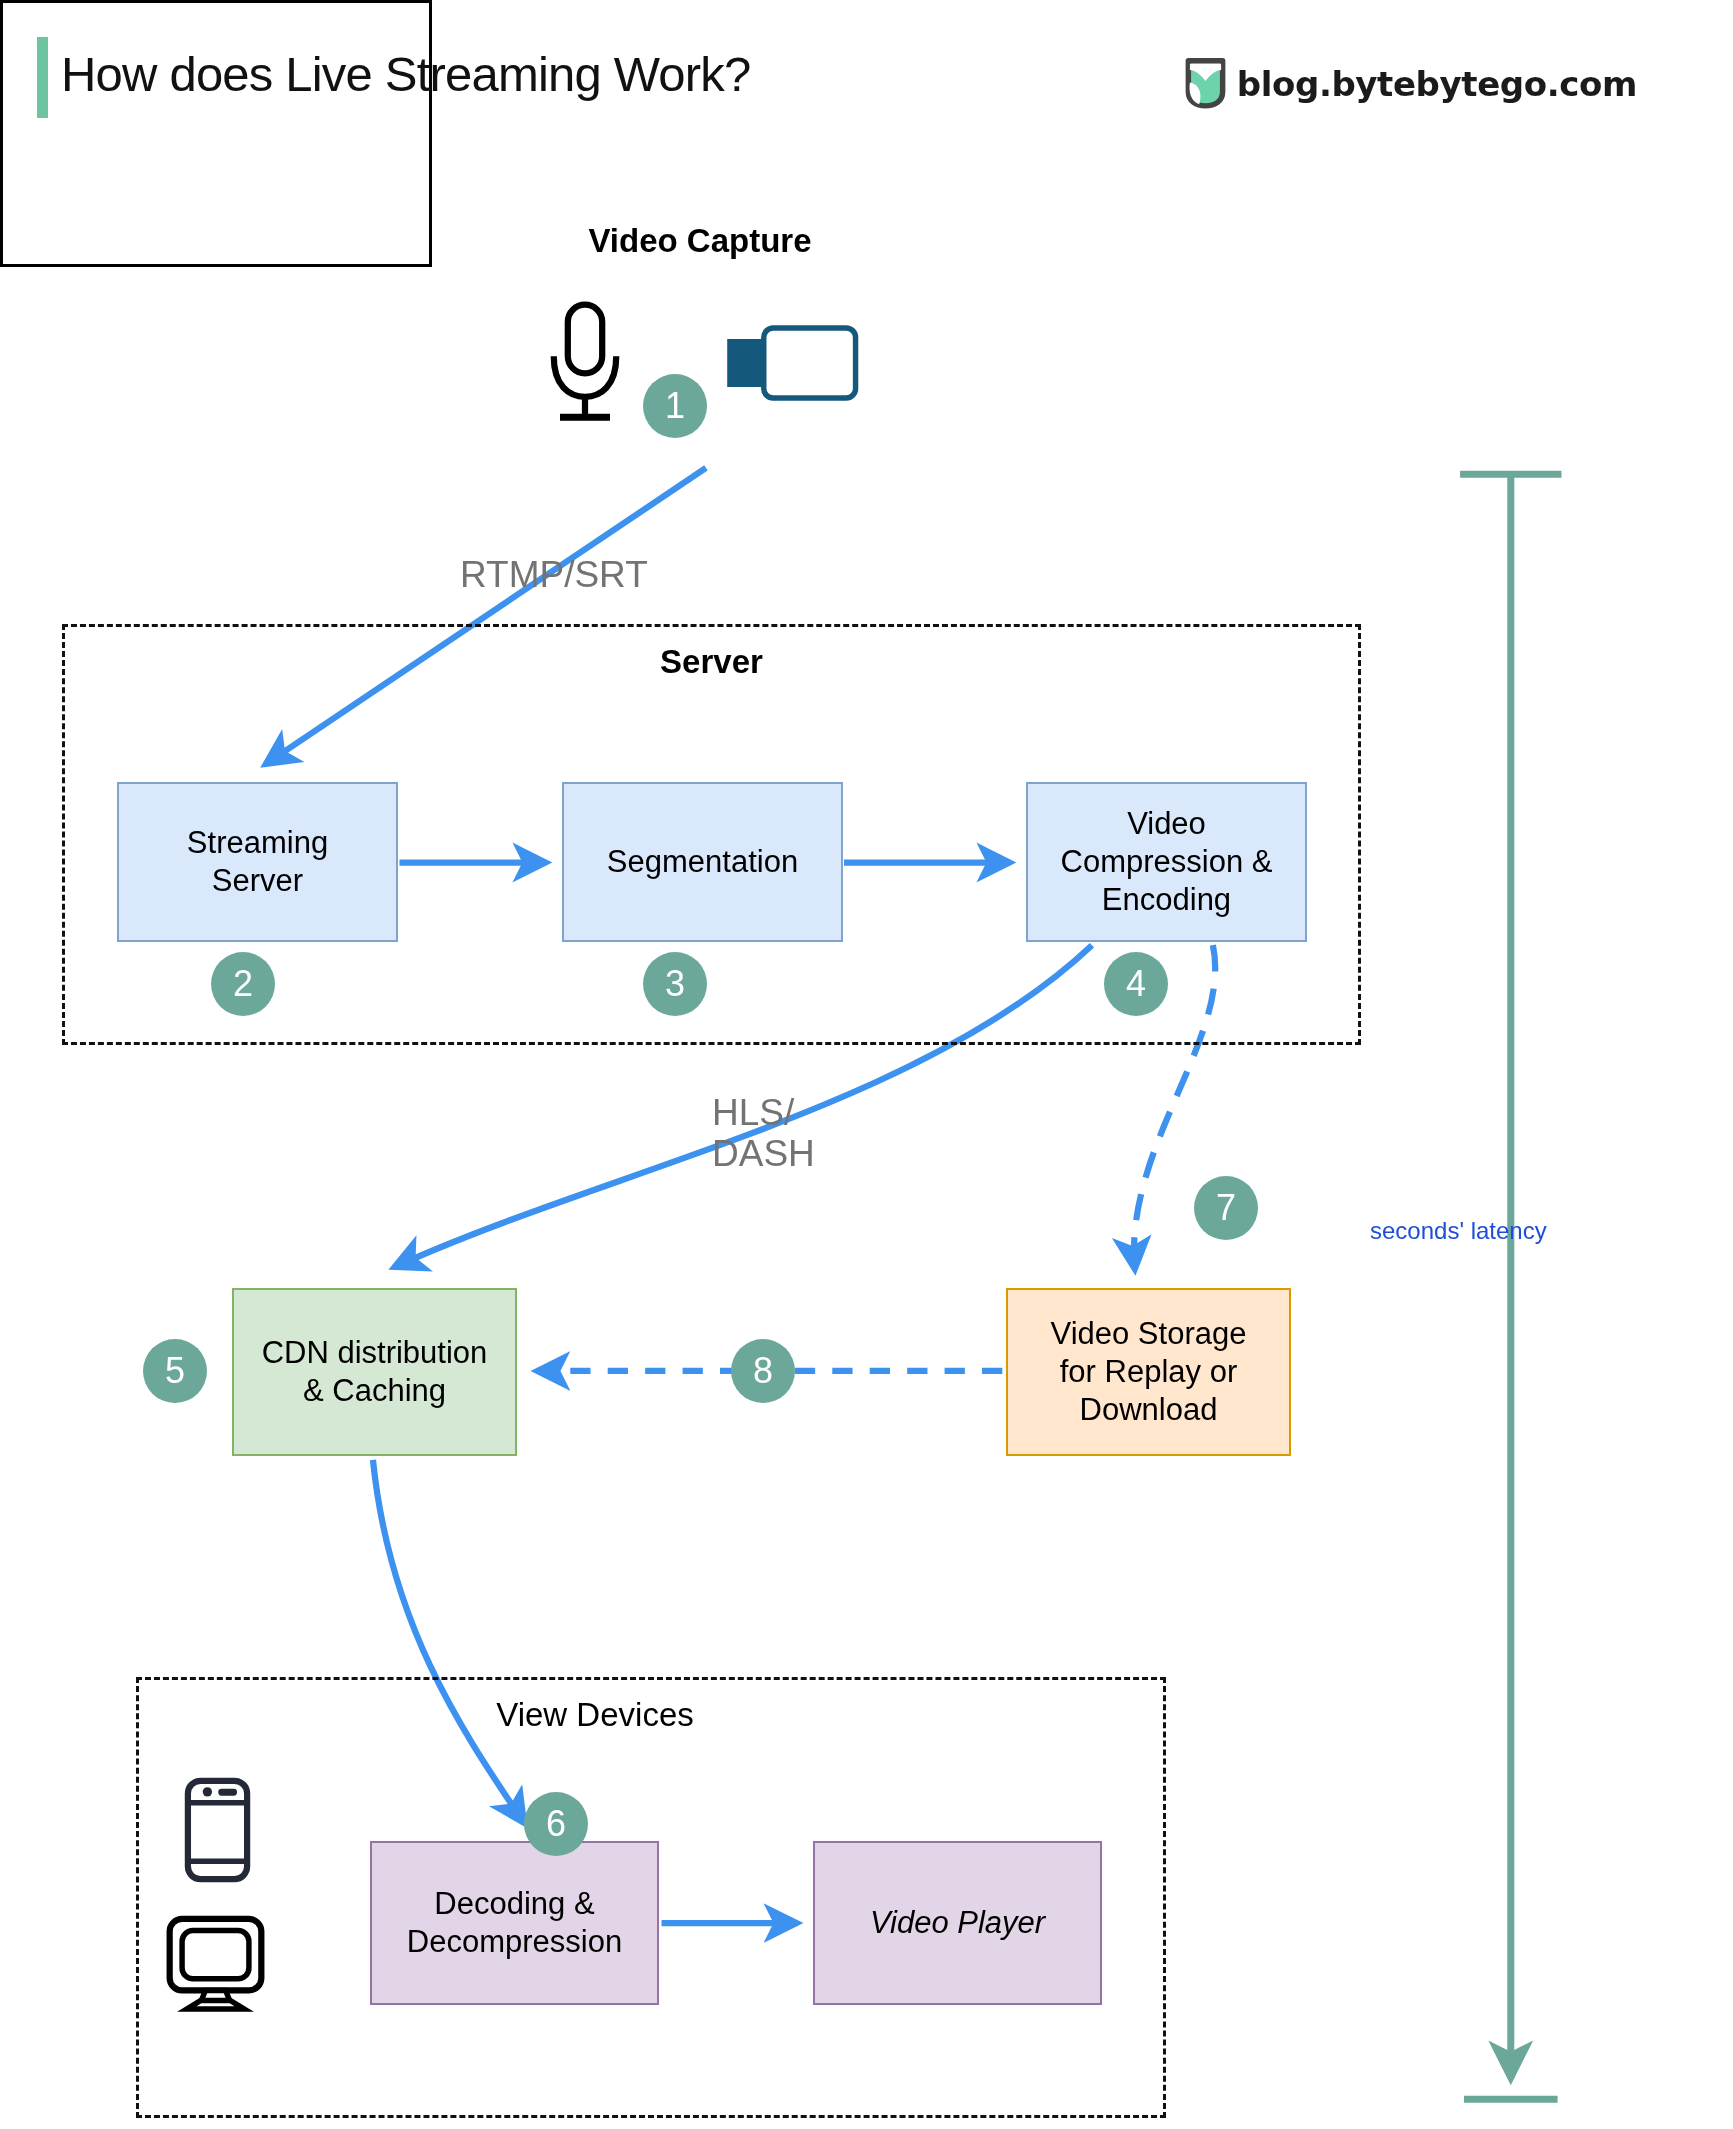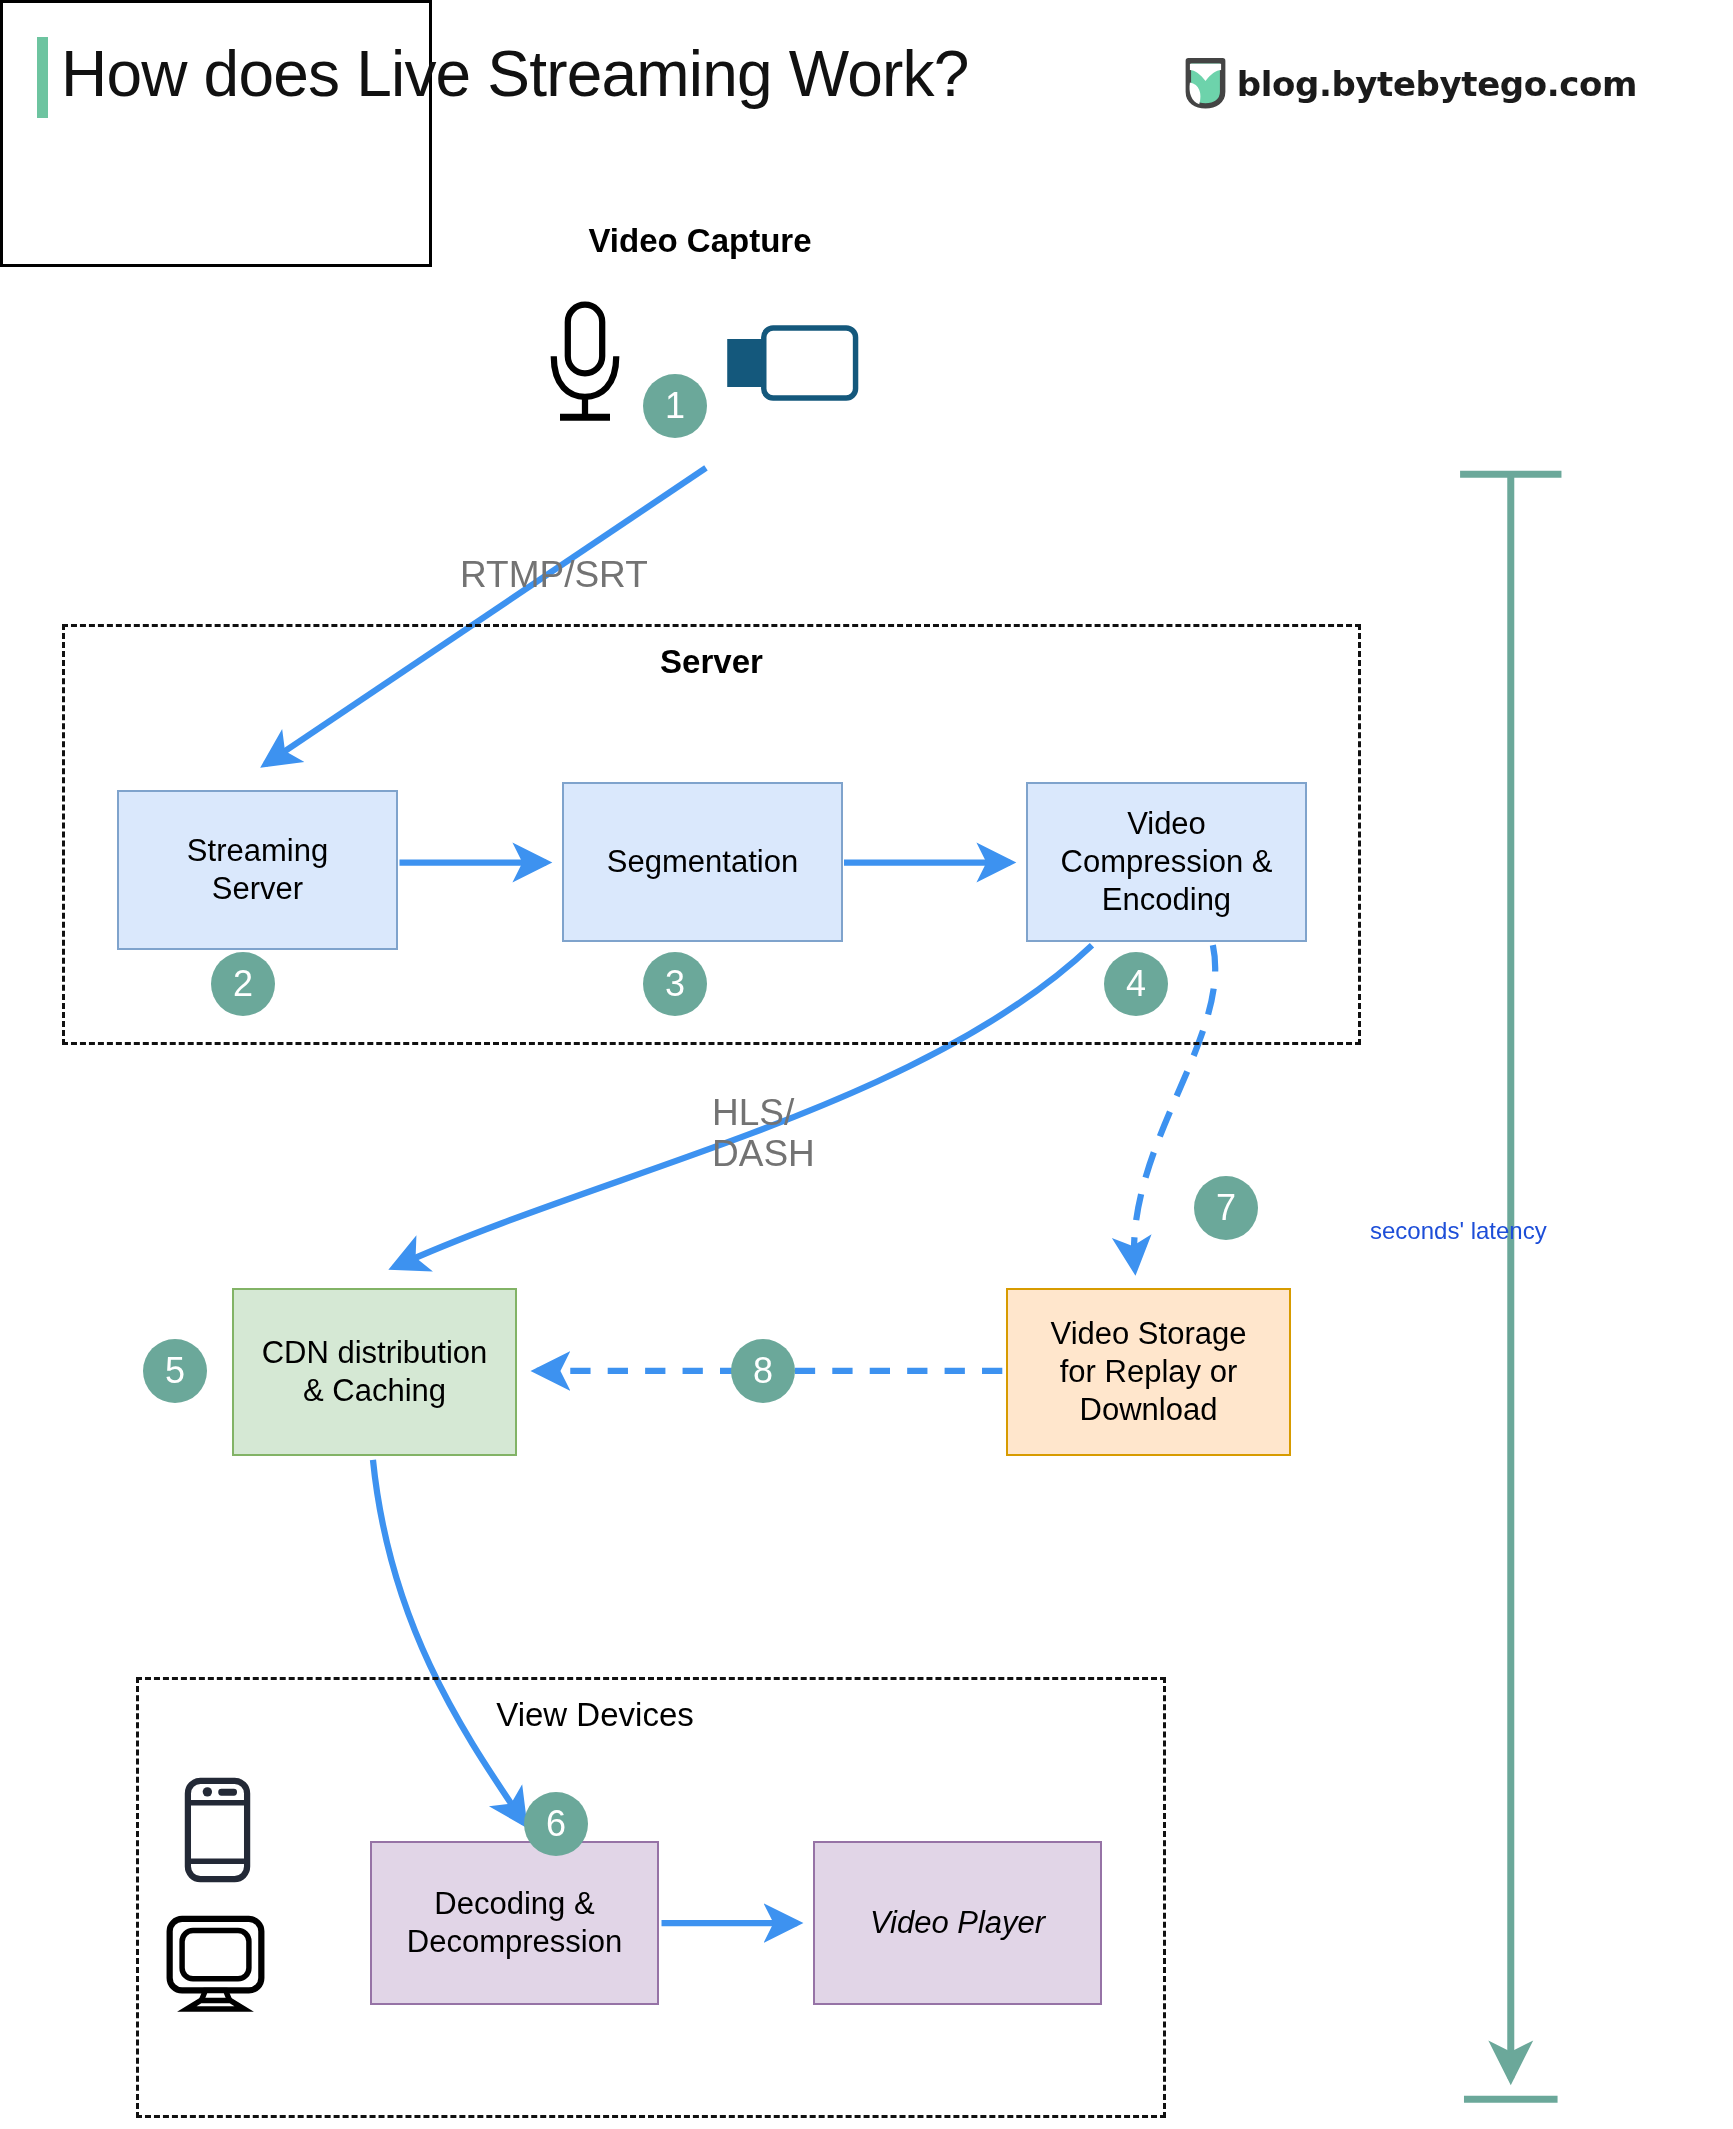--- a/index.html
+++ b/index.html
@@ -1,21 +1,21 @@
 <!DOCTYPE html>
 <html style="font-size:12.5px"><head>
 <meta charset="utf-8">
 <style>
   html,body{margin:0;padding:0;background:#ffffff;}
   body{font-family:"Liberation Sans", sans-serif;}
   #canvas{position:relative;width:1734px;height:2129px;background:#ffffff;overflow:hidden;}
 
   
   #header-bar{position:absolute;left:37px;top:37px;width:11px;height:81px;background:#6dc4a0;}
-  #page-title{position:absolute;left:61px;top:31px;font-size:64px;line-height:86px;color:#111111;white-space:nowrap;letter-spacing:-0.8px;}
+  #page-title{position:absolute;left:61px;top:31px;font-size:49px;line-height:86px;color:#111111;white-space:nowrap;letter-spacing:-0.8px;}
   #brand{position:absolute;left:1182px;top:56px;display:flex;align-items:center;gap:7.8px;}
   #brand-text{font-family:"DejaVu Sans", sans-serif;font-weight:700;font-size:34px;color:#1b1b1b;white-space:nowrap;letter-spacing:-0.4px;}
 
   
   #wires{position:absolute;left:0;top:0;width:1734px;height:2129px;pointer-events:none;}
 
   
   .box{position:absolute;box-sizing:border-box;display:flex;align-items:center;justify-content:center;text-align:center;color:#000;}
   .box .txt{white-space:pre-line;line-height:1.22;}
 
@@ -26,21 +26,21 @@
   #server-title{position:absolute;left:62px;top:643px;width:1299px;text-align:center;font-weight:700;font-size:33px;color:#000;}
 
   #viewdev-group{position:absolute;left:136px;top:1677px;width:1030px;height:441px;border:3.9px dashed #111;box-sizing:border-box;}
   #viewdev-title{position:absolute;left:136px;top:1696px;width:918px;text-align:center;font-weight:400;font-size:33px;color:#000;}
 
   .blue-box{background:#dae8fc;border:2.3px solid #7fa3cc;font-size:31px;}
   .green-box{background:#d5e8d4;border:2.3px solid #82b366;font-size:31px;justify-content:center;}
   .orange-box{background:#ffe6cc;border:2.3px solid #d79b00;font-size:31px;}
   .purple-box{background:#e1d5e7;border:2.3px solid #9673a6;font-size:31px;}
 
-  #box-streaming{left:117px;top:782px;width:281px;height:160px;margin-top:8px;}
+  #box-streaming{left:117px;top:782px;width:281px;height:160px;}
   #box-segmentation{left:562px;top:782px;width:281px;height:160px;}
   #box-encoding{left:1026px;top:782px;width:281px;height:160px;}
   #box-cdn{left:232px;top:1288px;width:285px;height:168px;}
   #box-storage{left:1006px;top:1288px;width:285px;height:168px;}
   #box-decoding{left:370px;top:1841px;width:289px;height:164px;}
   #box-player{left:813px;top:1841px;width:289px;height:164px;font-style:italic;}
 
   
   .badge{position:absolute;width:64px;height:64px;border-radius:50%;background:#6ba89a;color:#fff;
          display:flex;align-items:center;justify-content:center;font-size:36px;font-weight:400;}

